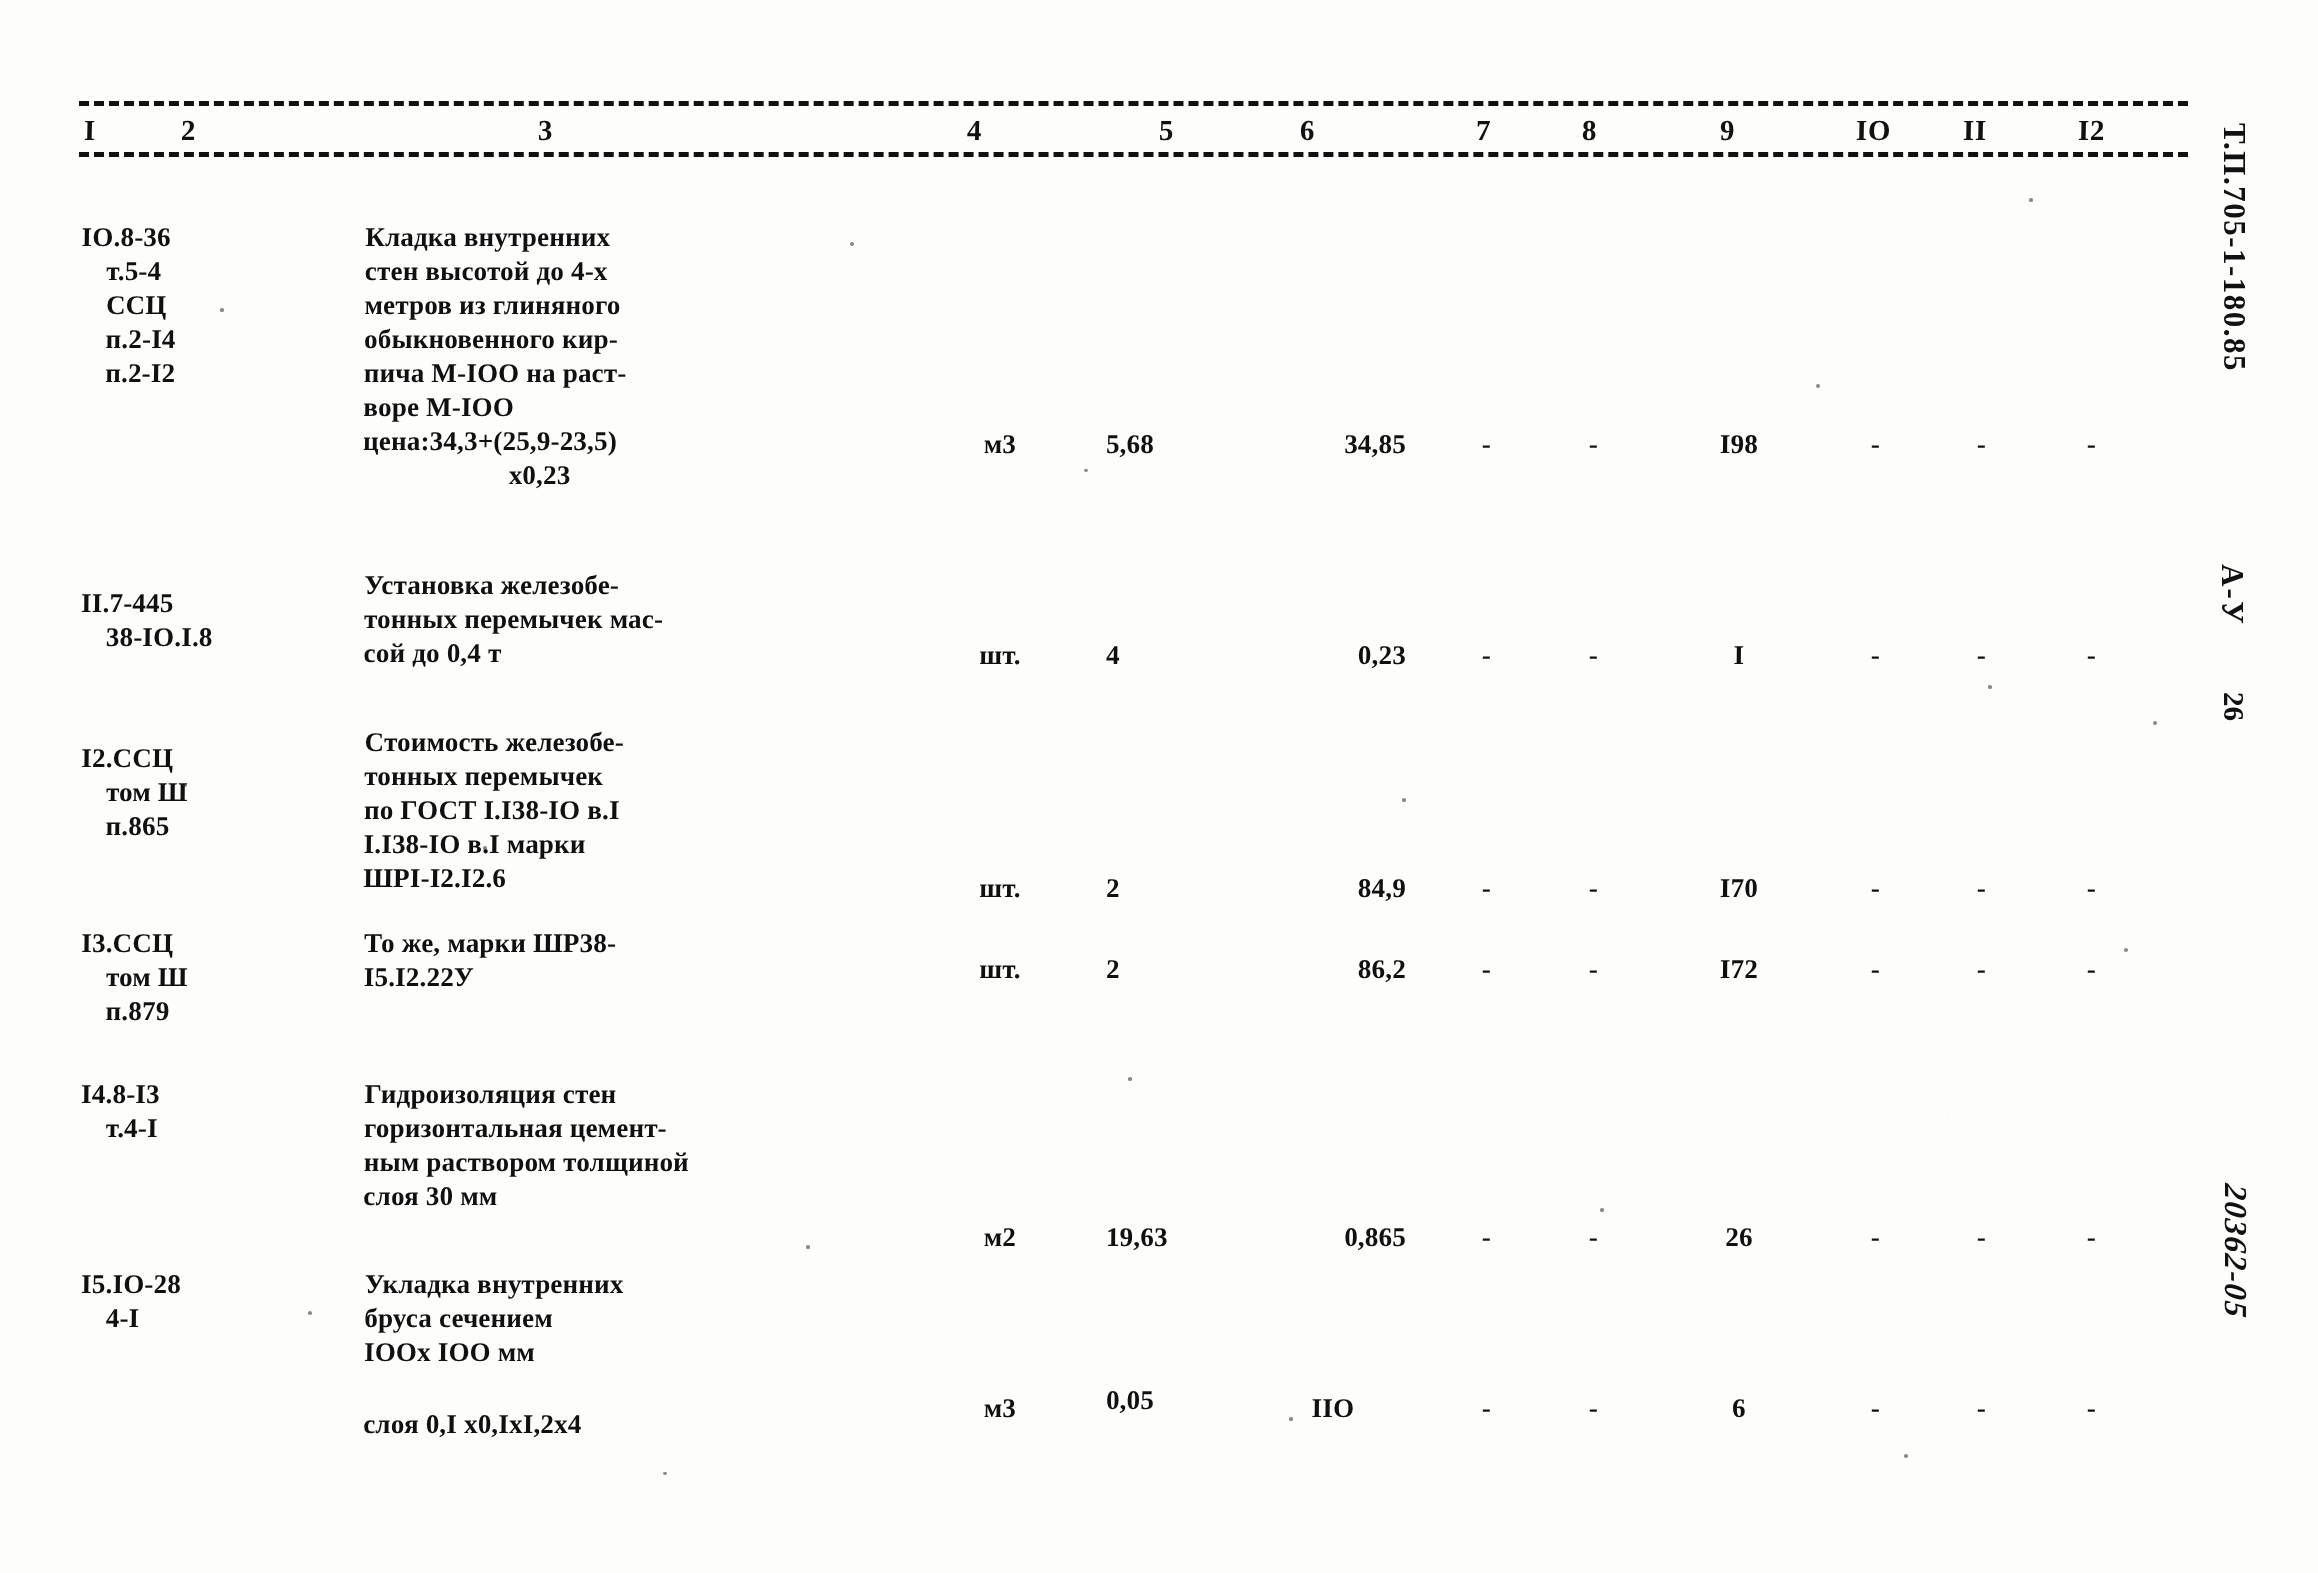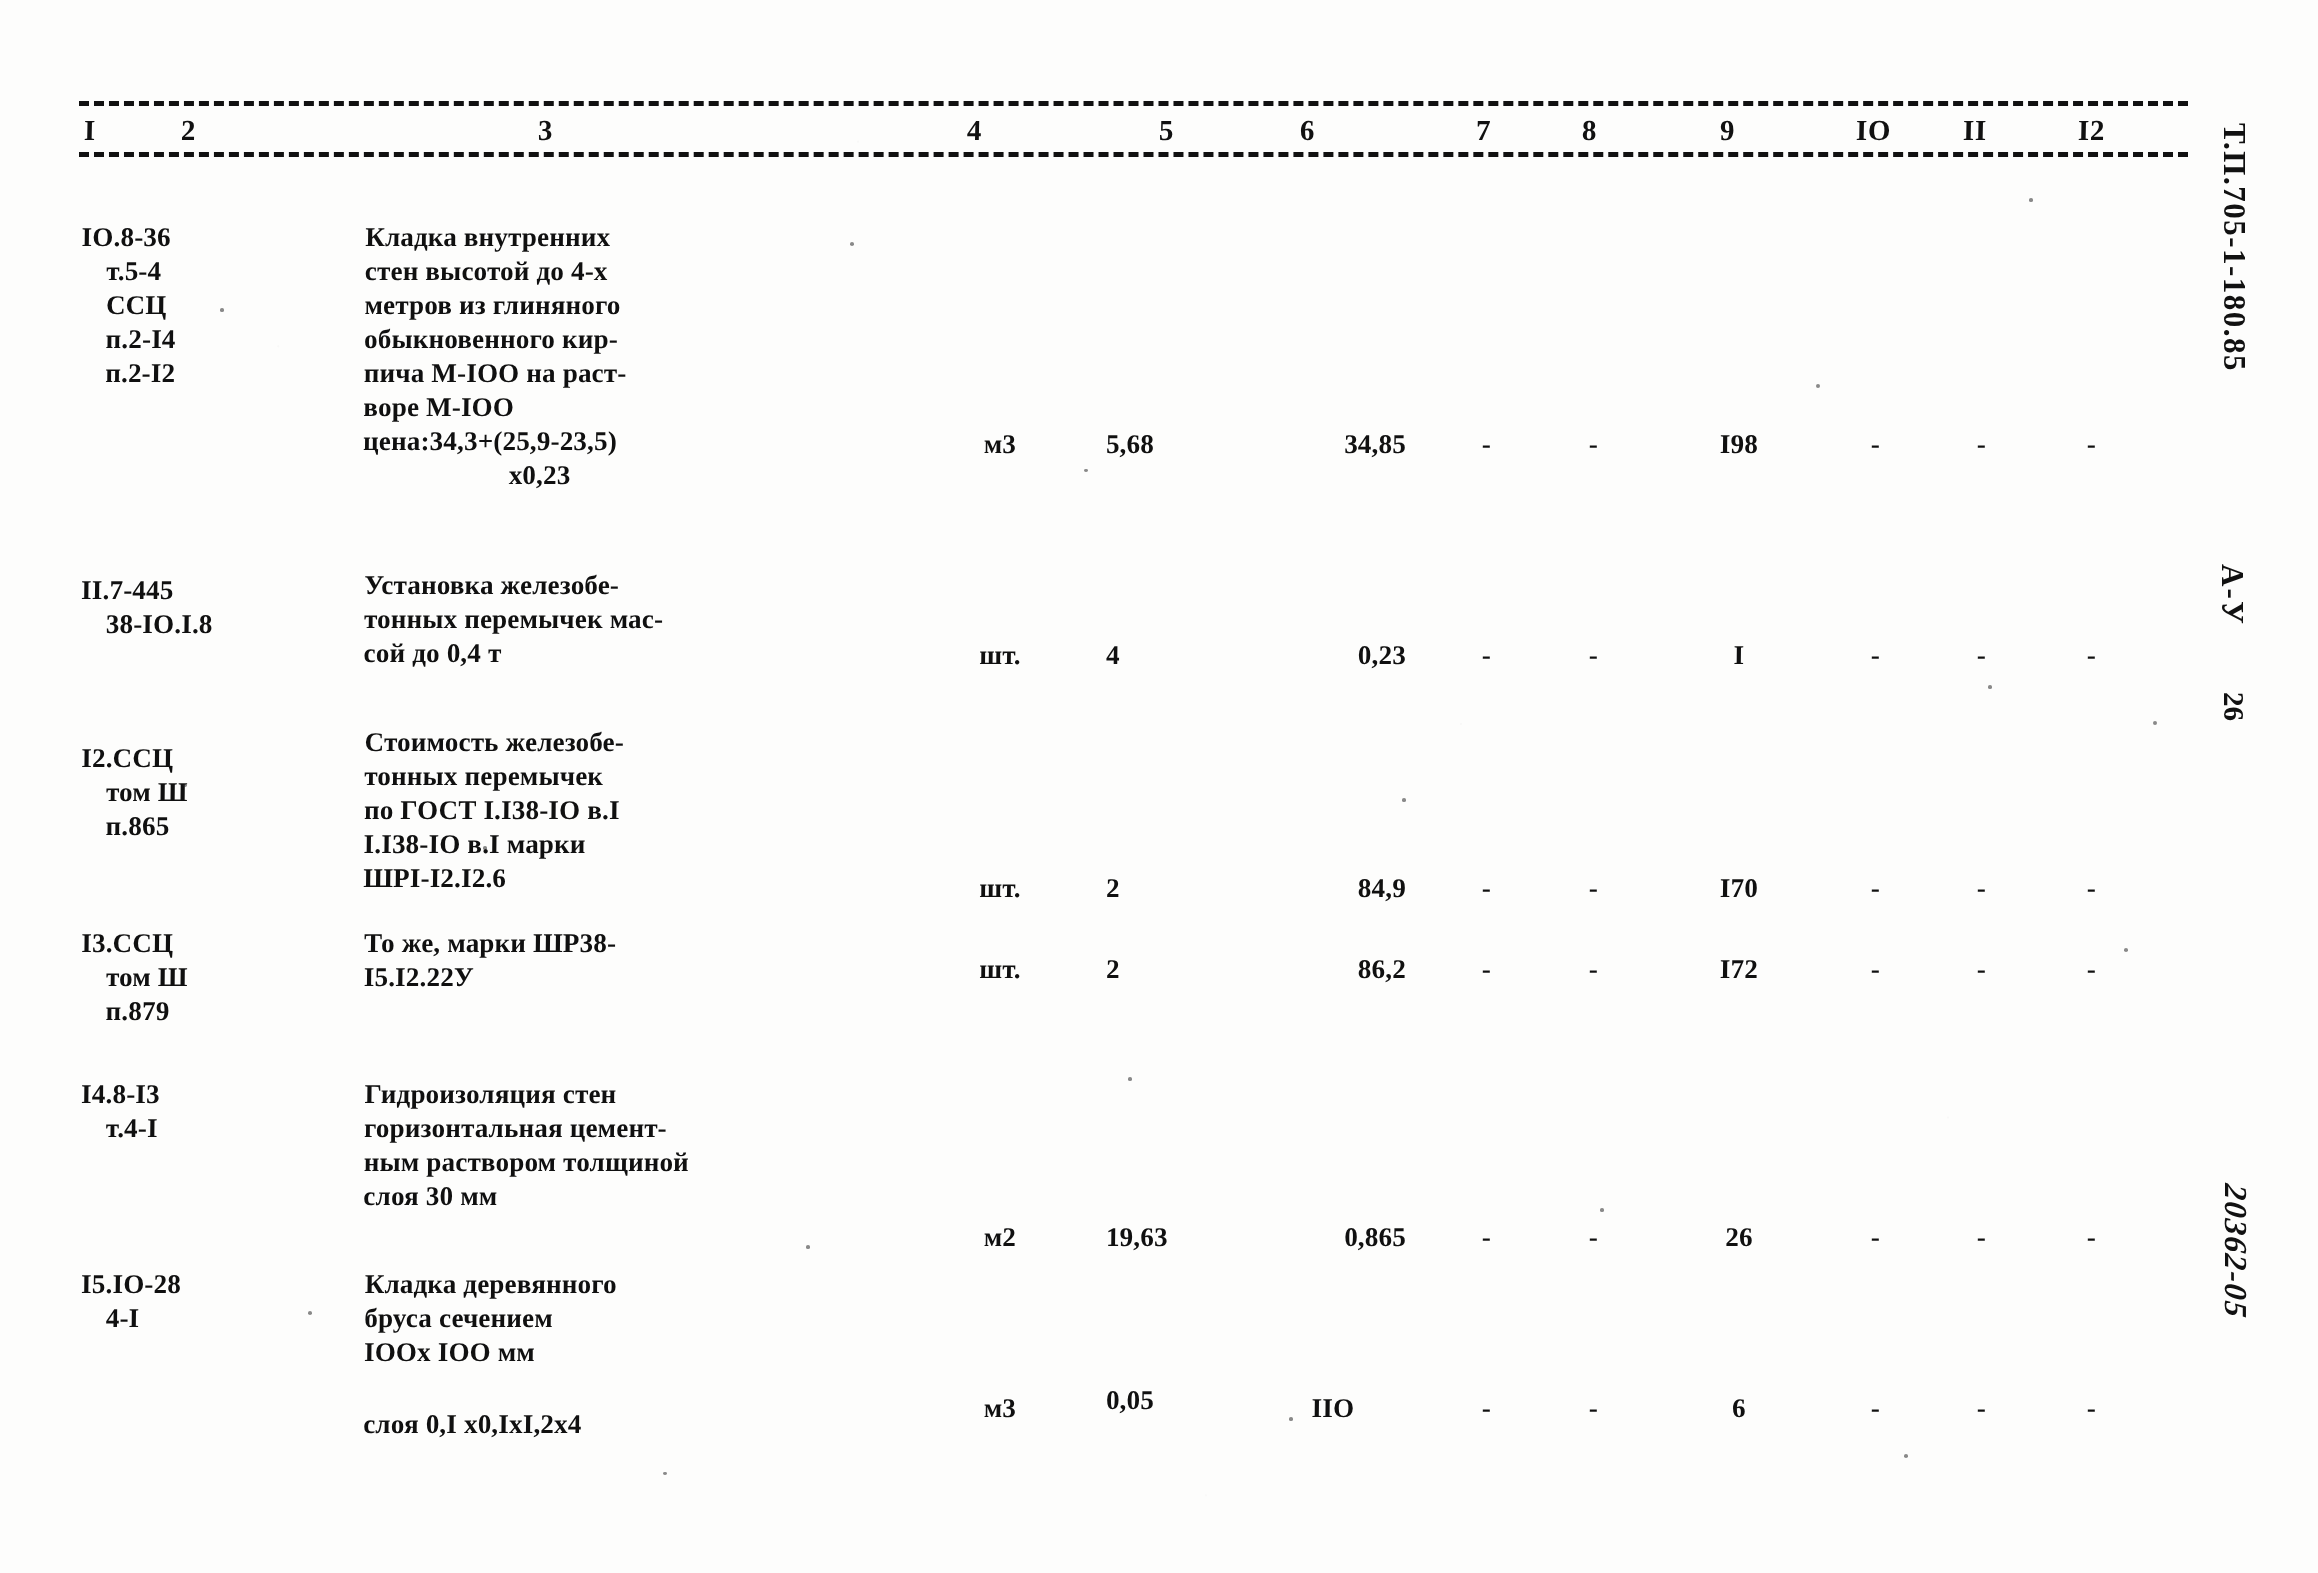--- a/index.html
+++ b/index.html
@@ -165,21 +165,21 @@
         <div class="cell c5" style="top: 207px;">5,68</div>
         <div class="cell c6" style="top: 207px;">34,85</div>
         <div class="cell c7" style="top: 207px;">-</div>
         <div class="cell c8" style="top: 207px;">-</div>
         <div class="cell c9" style="top: 207px;">I98</div>
         <div class="cell c10" style="top: 207px;">-</div>
         <div class="cell c11" style="top: 207px;">-</div>
         <div class="cell c12" style="top: 207px;">-</div>
       </div>
       <div class="row" style="top: 568px;">
-        <div class="cell c1" style="top: 5px;"><span>II.7-445</span><span class="sub">38-IO.I.8</span></div>
+        <div class="cell c1" style="top: 18px;"><span>II.7-445</span><span class="sub">38-IO.I.8</span></div>
         <div class="cell c3" style="top: 0px;"><span style="display: block;">Установка железобе-</span><span style="display: block;">тонных перемычек мас-</span><span style="display: block;">сой до 0,4 т</span></div>
         <div class="cell c4" style="top: 70px;">шт.</div>
         <div class="cell c5" style="top: 70px;">4</div>
         <div class="cell c6" style="top: 70px;">0,23</div>
         <div class="cell c7" style="top: 70px;">-</div>
         <div class="cell c8" style="top: 70px;">-</div>
         <div class="cell c9" style="top: 70px;">I</div>
         <div class="cell c10" style="top: 70px;">-</div>
         <div class="cell c11" style="top: 70px;">-</div>
         <div class="cell c12" style="top: 70px;">-</div>
@@ -218,21 +218,21 @@
         <div class="cell c6" style="top: 143px;">0,865</div>
         <div class="cell c7" style="top: 143px;">-</div>
         <div class="cell c8" style="top: 143px;">-</div>
         <div class="cell c9" style="top: 143px;">26</div>
         <div class="cell c10" style="top: 143px;">-</div>
         <div class="cell c11" style="top: 143px;">-</div>
         <div class="cell c12" style="top: 143px;">-</div>
       </div>
       <div class="row" style="top: 1267px;">
         <div class="cell c1" style="top: 0px;"><span>I5.IO-28</span><span class="sub">4-I</span></div>
-        <div class="cell c3" style="top: 0px;"><span style="display: block;">Кладка деревянного</span><span style="display: block;">бруса сечением</span><span style="display: block;">IOOx IOO мм</span><span style="display: block; margin-top: 38px;">слоя 0,I х0,IхI,2х4</span></div>
+        <div class="cell c3" style="top: 0px;"><span style="display: block;">Укладка внутренних</span><span style="display: block;">бруса сечением</span><span style="display: block;">IOOx IOO мм</span><span style="display: block; margin-top: 38px;">слоя 0,I х0,IхI,2х4</span></div>
         <div class="cell c4" style="top: 124px;">м3</div>
         <div class="cell c5" style="top: 116px;">0,05</div>
         <div class="cell c6" style="top: 124px; text-align: center;">IIO</div>
         <div class="cell c7" style="top: 124px;">-</div>
         <div class="cell c8" style="top: 124px;">-</div>
         <div class="cell c9" style="top: 124px;">6</div>
         <div class="cell c10" style="top: 124px;">-</div>
         <div class="cell c11" style="top: 124px;">-</div>
         <div class="cell c12" style="top: 124px;">-</div>
       </div>

